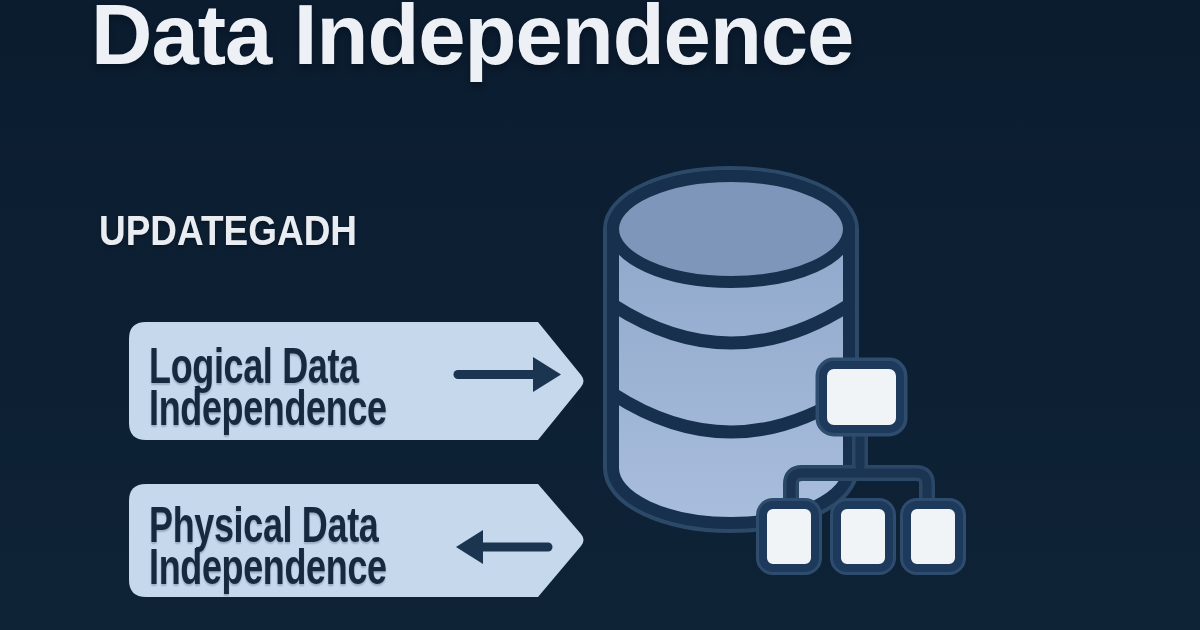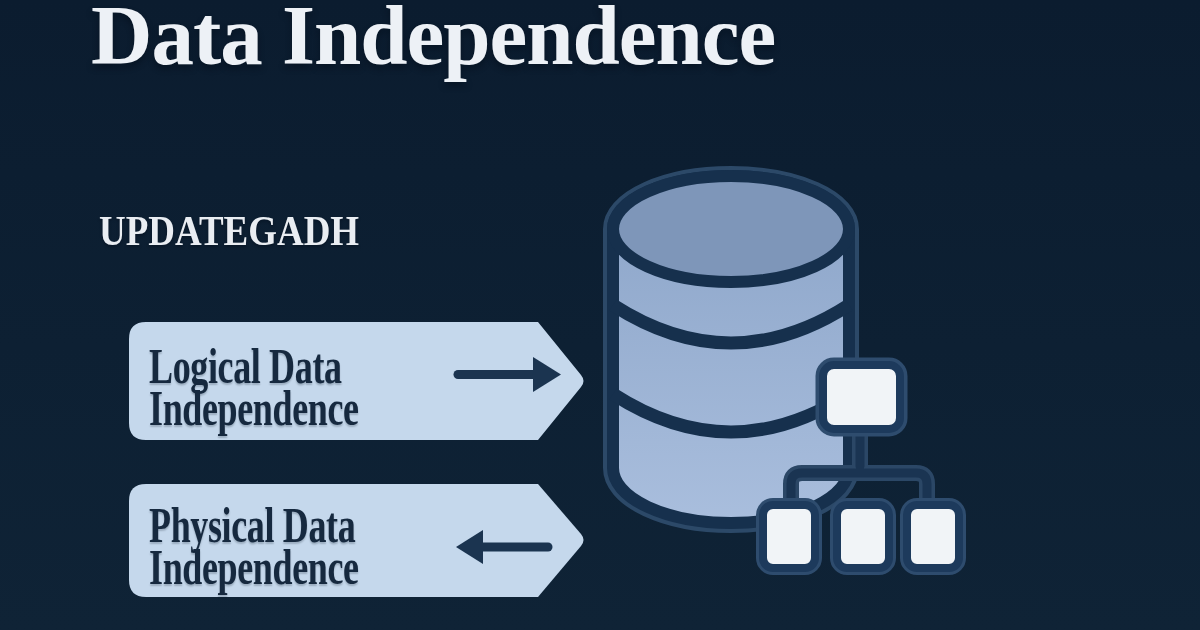--- a/index.html
+++ b/index.html
@@ -1,19 +1,19 @@
 <!DOCTYPE html>
 <html><head>
 <meta charset="utf-8">
 <style>
   html,body{margin:0;padding:0;background:#0c1e31;}
   .stage{
     position:relative;width:1200px;height:630px;overflow:hidden;
     background:linear-gradient(180deg,#0b1c2f 0%,#0d2033 55%,#0f2336 100%);
-    font-family:Liberation Serif, serif;
+    font-family:Liberation Sans, sans-serif;
   }
   .stage svg{position:absolute;left:0;top:0;display:block;}
   .title{
     position:absolute;left:91px;top:-10px;
     font-weight:bold;font-size:85px;line-height:90px;letter-spacing:-1px;
     color:#edf1f6;text-shadow:0 4px 6px rgba(2,10,22,.45);
     white-space:nowrap;
   }
   .brand{
     position:absolute;left:99px;top:210px;

